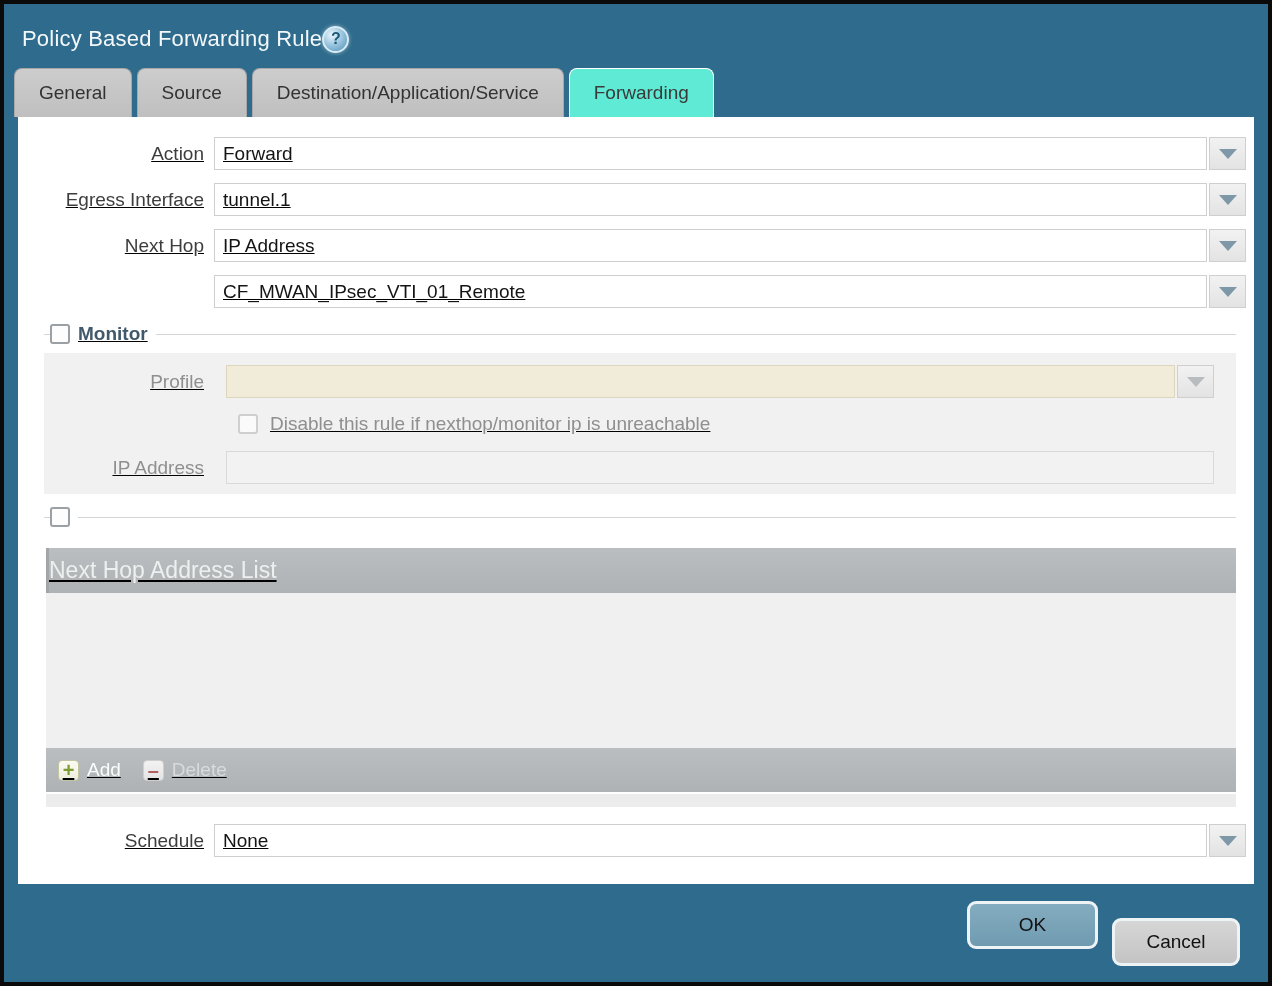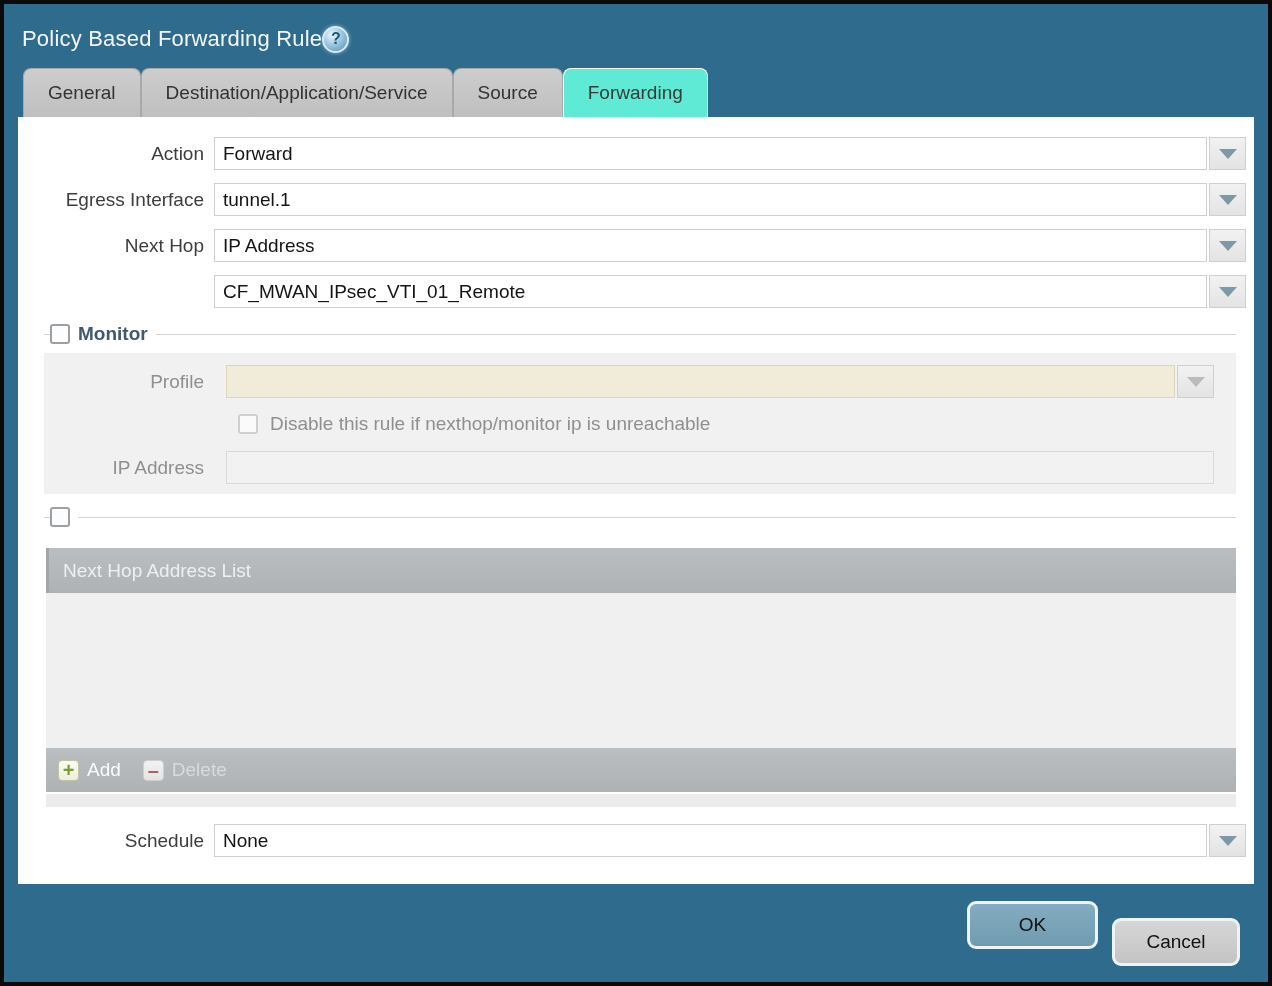--- a/index.html
+++ b/index.html
@@ -27,21 +27,21 @@
     width: 27px; height: 27px; border-radius: 50%;
     background: radial-gradient(circle at 35% 30%, #eef8fd 0%, #9cc7e0 45%, #4f8fb5 100%);
     border: 2px solid #d8ecf6;
     color: #1c5878; font-weight: bold; font-size: 16px;
     display: flex; align-items: center; justify-content: center;
     cursor: pointer;
     box-shadow: 0 0 4px rgba(255,255,255,0.5);
   }
 
   
-  .tabs { display: flex; padding-left: 19px; height: 49px; align-items: flex-end; }
+  .tabs { display: flex; gap: 5px; padding-left: 10px; height: 49px; align-items: flex-end; }
   .tab {
     background: linear-gradient(#cdcdcd, #bfbfbf);
     border: 1px solid #a8a8a8; border-bottom: none;
     border-radius: 8px 8px 0 0;
     color: #333; font-size: 19px;
     padding: 0 24px; height: 49px;
     display: flex; align-items: center;
     cursor: pointer;
   }
   .tab.active {
@@ -49,21 +49,21 @@
     color: #3a3a3a; position: relative; z-index: 2;
   }
 
   
   .content {
     background: #ffffff;
     margin: 0 14px;
     height: 767px;
     padding-top: 20px;
     overflow: hidden;
-    position: relative; z-index: 1;
+    position: relative; z-index: 1; text-decoration: underline;
   }
 
   .row { display: flex; align-items: center; margin: 0 8px 13px 0; }
   .lbl {
     width: 196px; min-width: 196px; text-align: right; padding-right: 10px;
     font-size: 19px; color: #3d3d3d;
   }
   .lbl.dis { color: #8f8f8f; }
   .field { flex: 1; display: flex; align-items: stretch; }
   .txt {
@@ -106,22 +106,22 @@
   .txt.grayfield { background: #f2f2f2; border-color: #d9d9d9; }
   .cbrow { display: flex; align-items: center; margin: 0 0 16px 194px; }
   .cbrow .dis-label { font-size: 19px; color: #8f8f8f; margin-left: 12px; }
   .panel .row.profile { margin-bottom: 15px; }
   .panel .row.ip { margin-bottom: 0; }
 
   
   .table { margin: 18px 0 0 2px; }
   .thead {
     height: 45px; background: linear-gradient(#babec1, #aeb2b5);
-    color: #eef0f0; font-size: 19px;
-    display: flex; align-items: center; padding-left: 14px;
+    color: #eef0f0; font-size: 23px;
+    display: flex; align-items: center; 
     border-left: 3px solid #a2a6a9;
   }
   .tbody { height: 155px; background: #f0f0f1; }
   .tfoot {
     height: 44px; background: linear-gradient(#babec1, #aeb2b5);
     display: flex; align-items: center; padding-left: 12px; gap: 22px;
   }
   .toolbtn { display: flex; align-items: center; gap: 8px; cursor: pointer; }
   .toolbtn.disabled { cursor: default; }
   .tool-icon {
@@ -157,22 +157,22 @@
 
 <div class="frame">
 
   <div class="titlebar">
     <span class="title">Policy Based Forwarding Rule</span>
     <span class="help">?</span>
   </div>
 
   <div class="tabs">
     <div class="tab">General</div>
+    <div class="tab">Source</div>
     <div class="tab">Destination/Application/Service</div>
-    <div class="tab">Source</div>
     <div class="tab active">Forwarding</div>
   </div>
 
   <div class="content">
 
     <div class="row">
       <label class="lbl">Action</label>
       <div class="field">
         <input class="txt" readonly="" value="Forward" style="">
         <div class="ddbtn">

